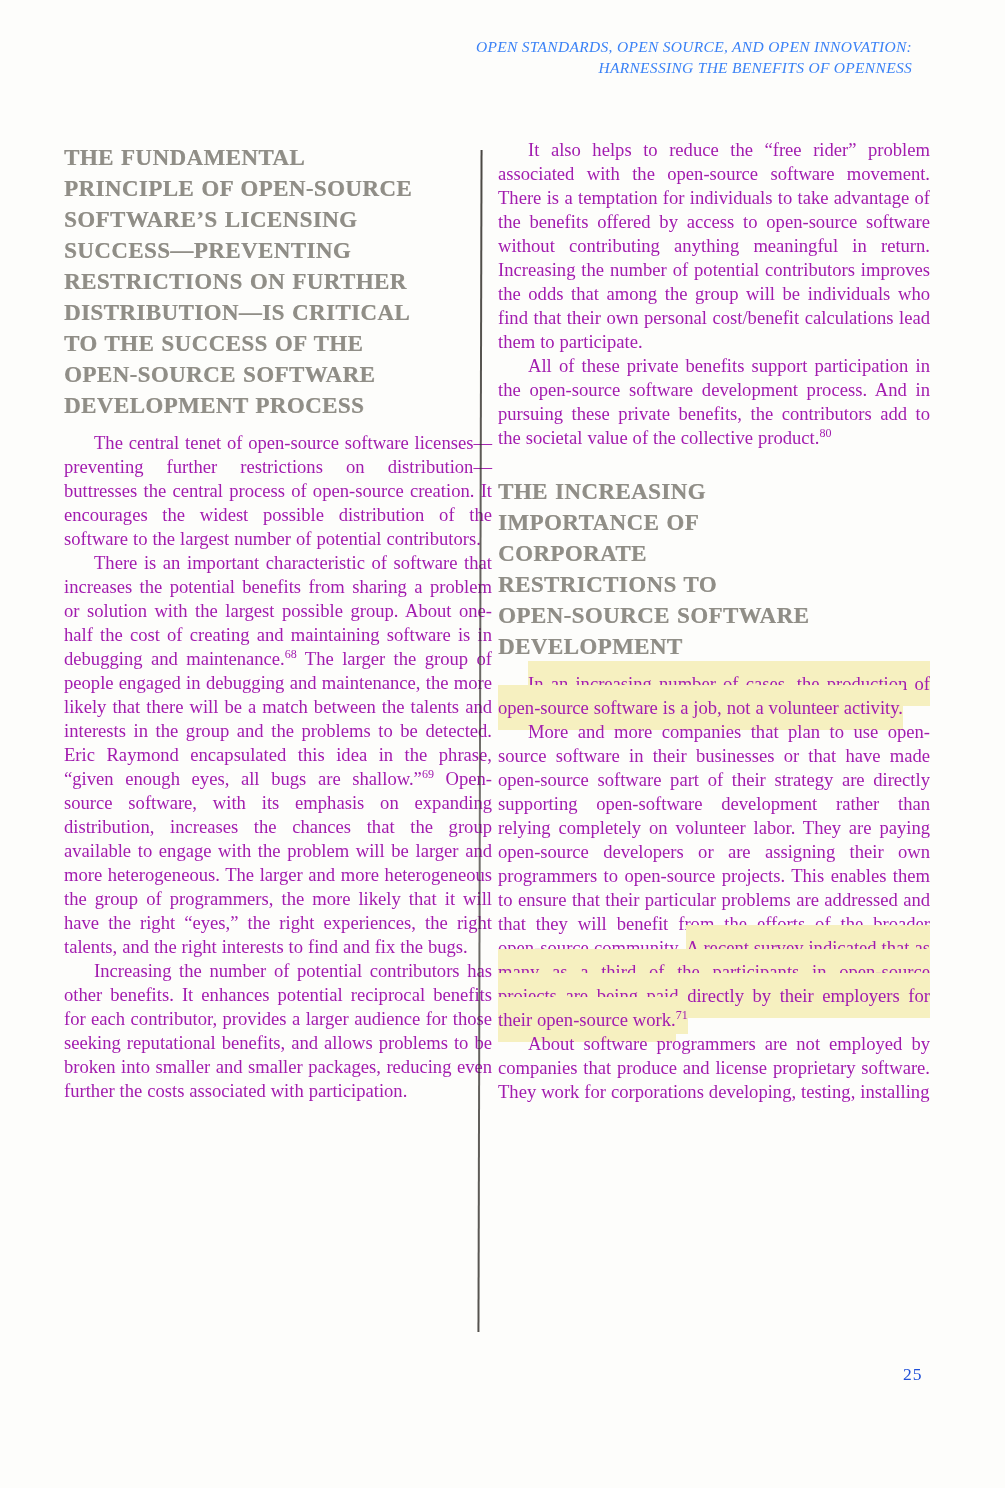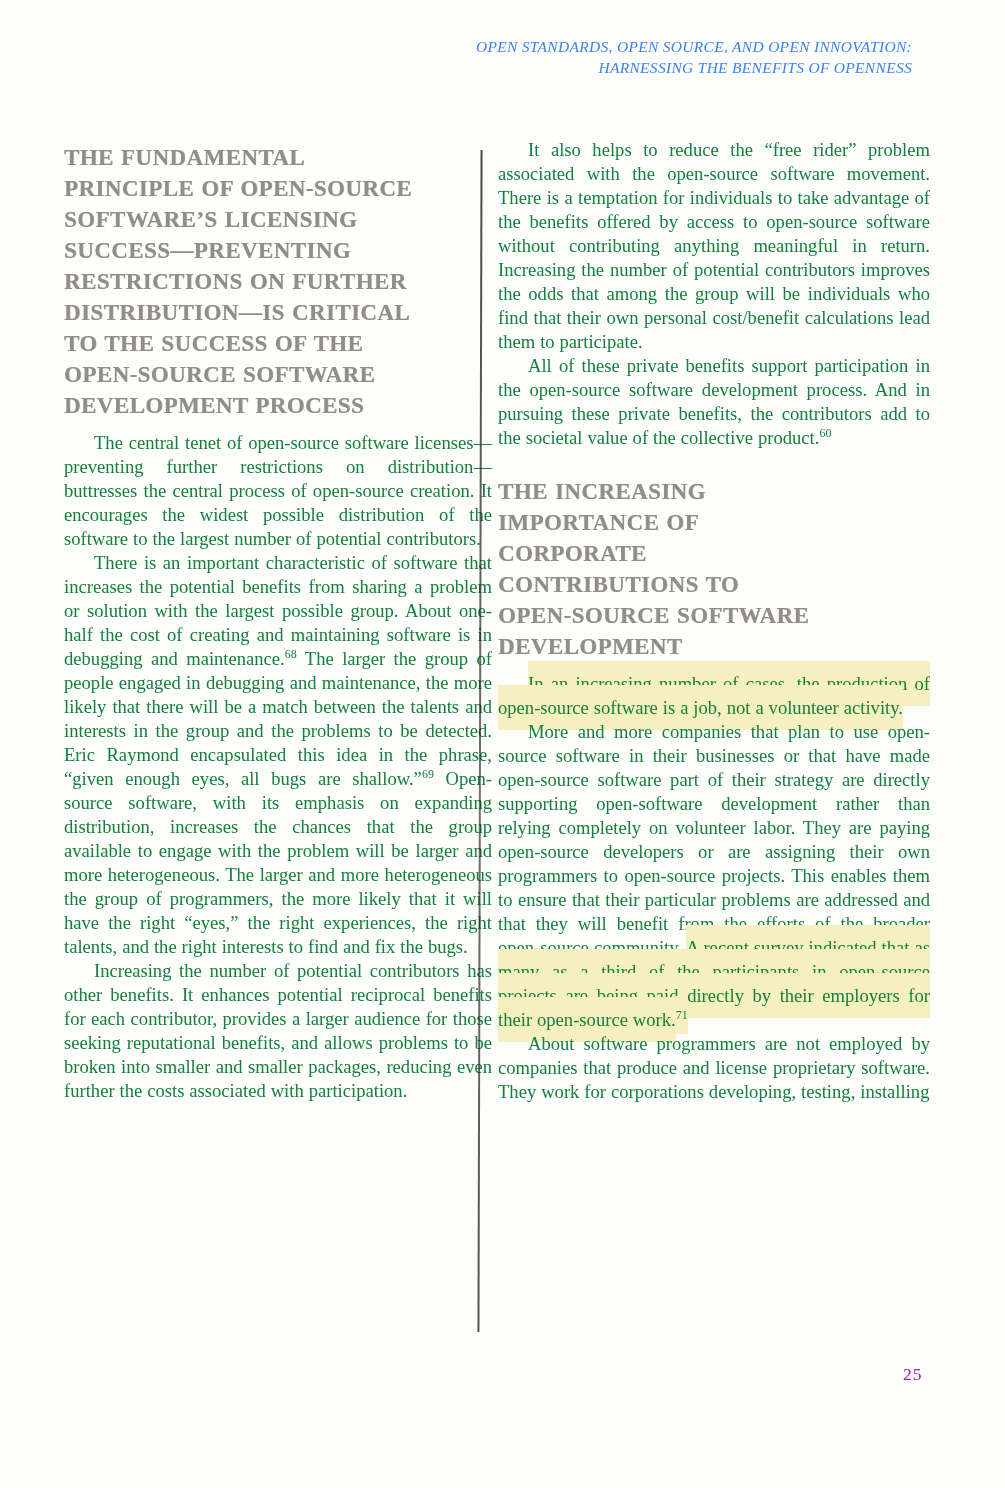--- a/index.html
+++ b/index.html
@@ -38,21 +38,21 @@
     text-shadow: 0.4px 0.4px 0.6px rgba(125,122,114,0.55);
   }
   .col .section-heading:first-child { margin-top: 2px; }
 
   .body-para {
     margin: 0;
     font-size: 18.6px;
     line-height: 24px;
     text-align: justify;
     text-indent: 30px;
-    color: #15803d;
+    color: #a21caf;
     word-spacing: 0.3px;
   }
   .hl {
     background: var(--hl, #f6f0c0);
     padding: 12px 0;
     box-decoration-break: clone;
     margin-top: 31px;
     -webkit-box-decoration-break: clone;
   }
   sup {
@@ -67,21 +67,21 @@
     background: linear-gradient(to bottom,
       rgba(42,39,34,0.85) 0%,
       rgba(42,39,34,0.65) 55%,
       rgba(42,39,34,0.8) 100%);
     transform: rotate(0.15deg);
   }
   .page-number {
     position: absolute;
     top: 1364px; left: 903px;
     font-size: 17.5px;
-    color: #a21caf;
+    color: #1d4ed8;
     letter-spacing: 1px;
   }
 </style>
 </head>
 <body>
 
 <div class="page">
 
   <div class="running-header">
     <div>OPEN STANDARDS, OPEN SOURCE, AND OPEN INNOVATION:</div>
@@ -102,26 +102,26 @@
       </div>
       <p class="body-para"><span>The central tenet of open-source software licenses—preventing further restrictions on distribution—buttresses the central process of open-source creation. It encourages the widest possible distribution of the software to the largest number of potential contributors.</span></p>
       <p class="body-para"><span>There is an important characteristic of software that increases the potential benefits from sharing a problem or solution with the largest possible group. About one-half the cost of creating and maintaining software is in debugging and maintenance.</span><sup>68</sup><span> The larger the group of people engaged in debugging and maintenance, the more likely that there will be a match between the talents and interests in the group and the problems to be detected.  Eric Raymond encapsulated this idea in the phrase, “given enough eyes, all bugs are shallow.”</span><sup>69</sup><span> Open-source software, with its emphasis on expanding distribution, increases the chances that the group available to engage with the problem will be larger and more heterogeneous. The larger and more heterogeneous the group of programmers, the more likely that it will have the right “eyes,” the right experiences, the right talents, and the right interests to find and fix the bugs.</span></p>
       <p class="body-para"><span>Increasing the number of potential contributors has other benefits. It enhances potential reciprocal benefits for each contributor, provides a larger audience for those seeking reputational benefits, and allows problems to be broken into smaller and smaller packages, reducing even further the costs associated with participation.</span></p>
     </div>
 
   <div class="divider"></div>
 
   <div class="col col-right">
       <p class="body-para"><span>It also helps to reduce the “free rider” problem associated with the open-source software movement. There is a temptation for individuals to take advantage of the benefits offered by access to open-source software without contributing anything meaningful in return. Increasing the number of potential contributors improves the odds that among the group will be individuals who find that their own personal cost/benefit calculations lead them to participate.</span></p>
-      <p class="body-para"><span>All of these private benefits support participation in the open-source software development process. And in pursuing these private benefits, the contributors add to the societal value of the collective product.</span><sup>60</sup></p>
+      <p class="body-para"><span>All of these private benefits support participation in the open-source software development process. And in pursuing these private benefits, the contributors add to the societal value of the collective product.</span><sup>80</sup></p>
       <div class="section-heading">
         <div>THE INCREASING</div>
         <div>IMPORTANCE OF</div>
         <div>CORPORATE</div>
-        <div>CONTRIBUTIONS TO</div>
+        <div>RESTRICTIONS TO</div>
         <div>OPEN-SOURCE SOFTWARE</div>
         <div>DEVELOPMENT</div>
       </div>
       <p class="body-para"><span class="hl">In an increasing number of cases, the production of open-source software is a job, not a volunteer activity.</span></p>
       <p class="body-para"><span>More and more companies that plan to use open-source software in their businesses or that have made open-source software part of their strategy are directly supporting open-software development rather than relying completely on volunteer labor. They are paying open-source developers or are assigning their own programmers to open-source projects. This enables them to ensure that their particular problems are addressed and that they will benefit from the efforts of the broader open-source community. </span><span class="hl">A recent survey indicated that as many as a third of the participants in open-source projects are being paid directly by their employers for their open-source work.</span><sup class="hl">71</sup></p>
       <p class="body-para"><span>About software programmers are not employed by companies that produce and license proprietary software. They work for corporations developing, testing, installing</span></p>
     </div>
 
   <div class="page-number">25</div>
 

